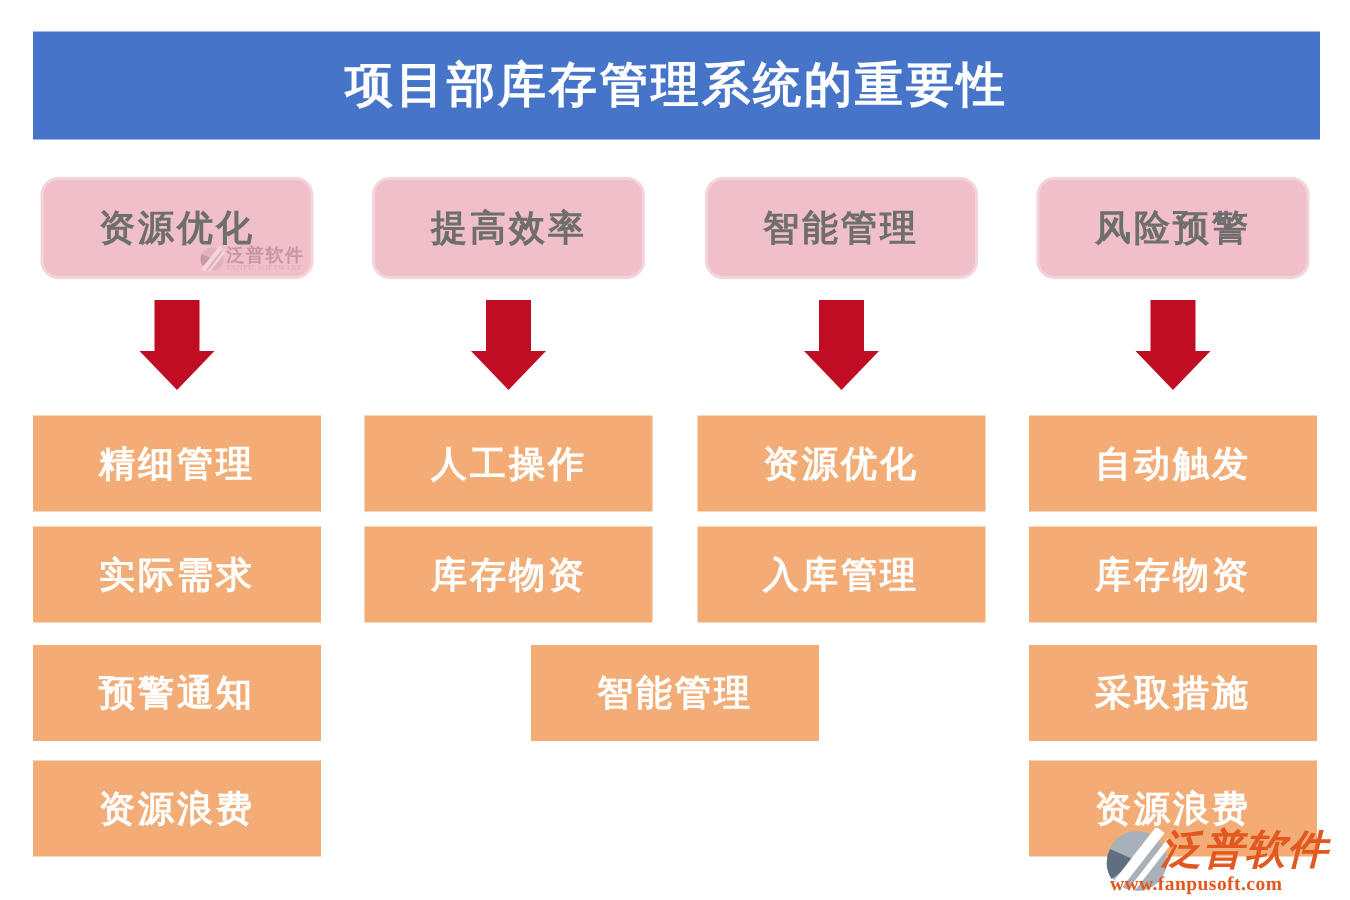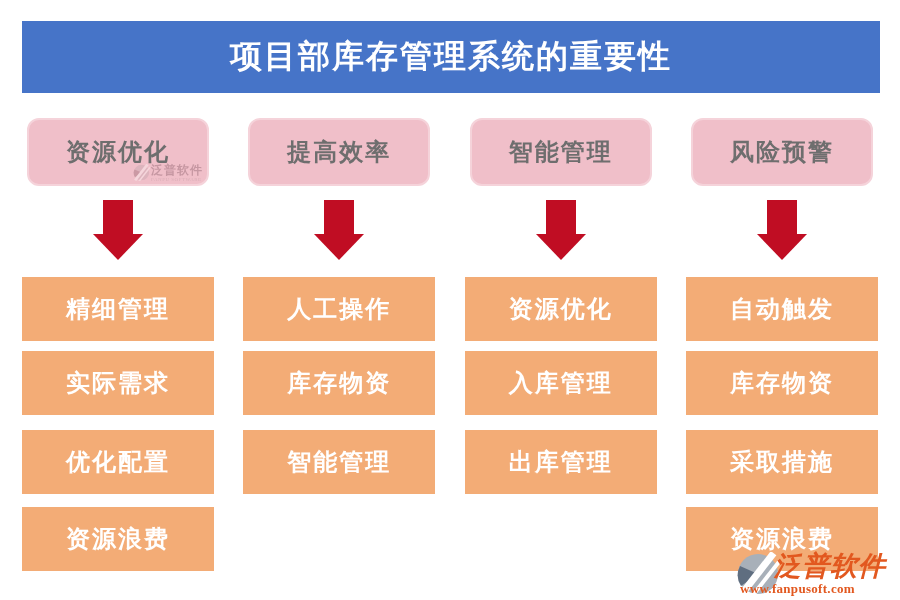--- a/index.html
+++ b/index.html
@@ -234,31 +234,26 @@
     <div class="cell">
         <div class="item-box">
           <span class="item-label">库存物资</span>
         </div>
       </div>
   </div>
 
   <div class="row row-items-3">
     <div class="cell">
         <div class="item-box">
-          <span class="item-label">优化配置</span>
+          <span class="item-label">预警通知</span>
         </div>
       </div>
     <div class="cell">
         <div class="item-box">
           <span class="item-label">智能管理</span>
-        </div>
-      </div>
-    <div class="cell">
-        <div class="item-box">
-          <span class="item-label">出库管理</span>
         </div>
       </div>
     <div class="cell">
         <div class="item-box">
           <span class="item-label">采取措施</span>
         </div>
       </div>
   </div>
 
   <div class="row row-items-4">

